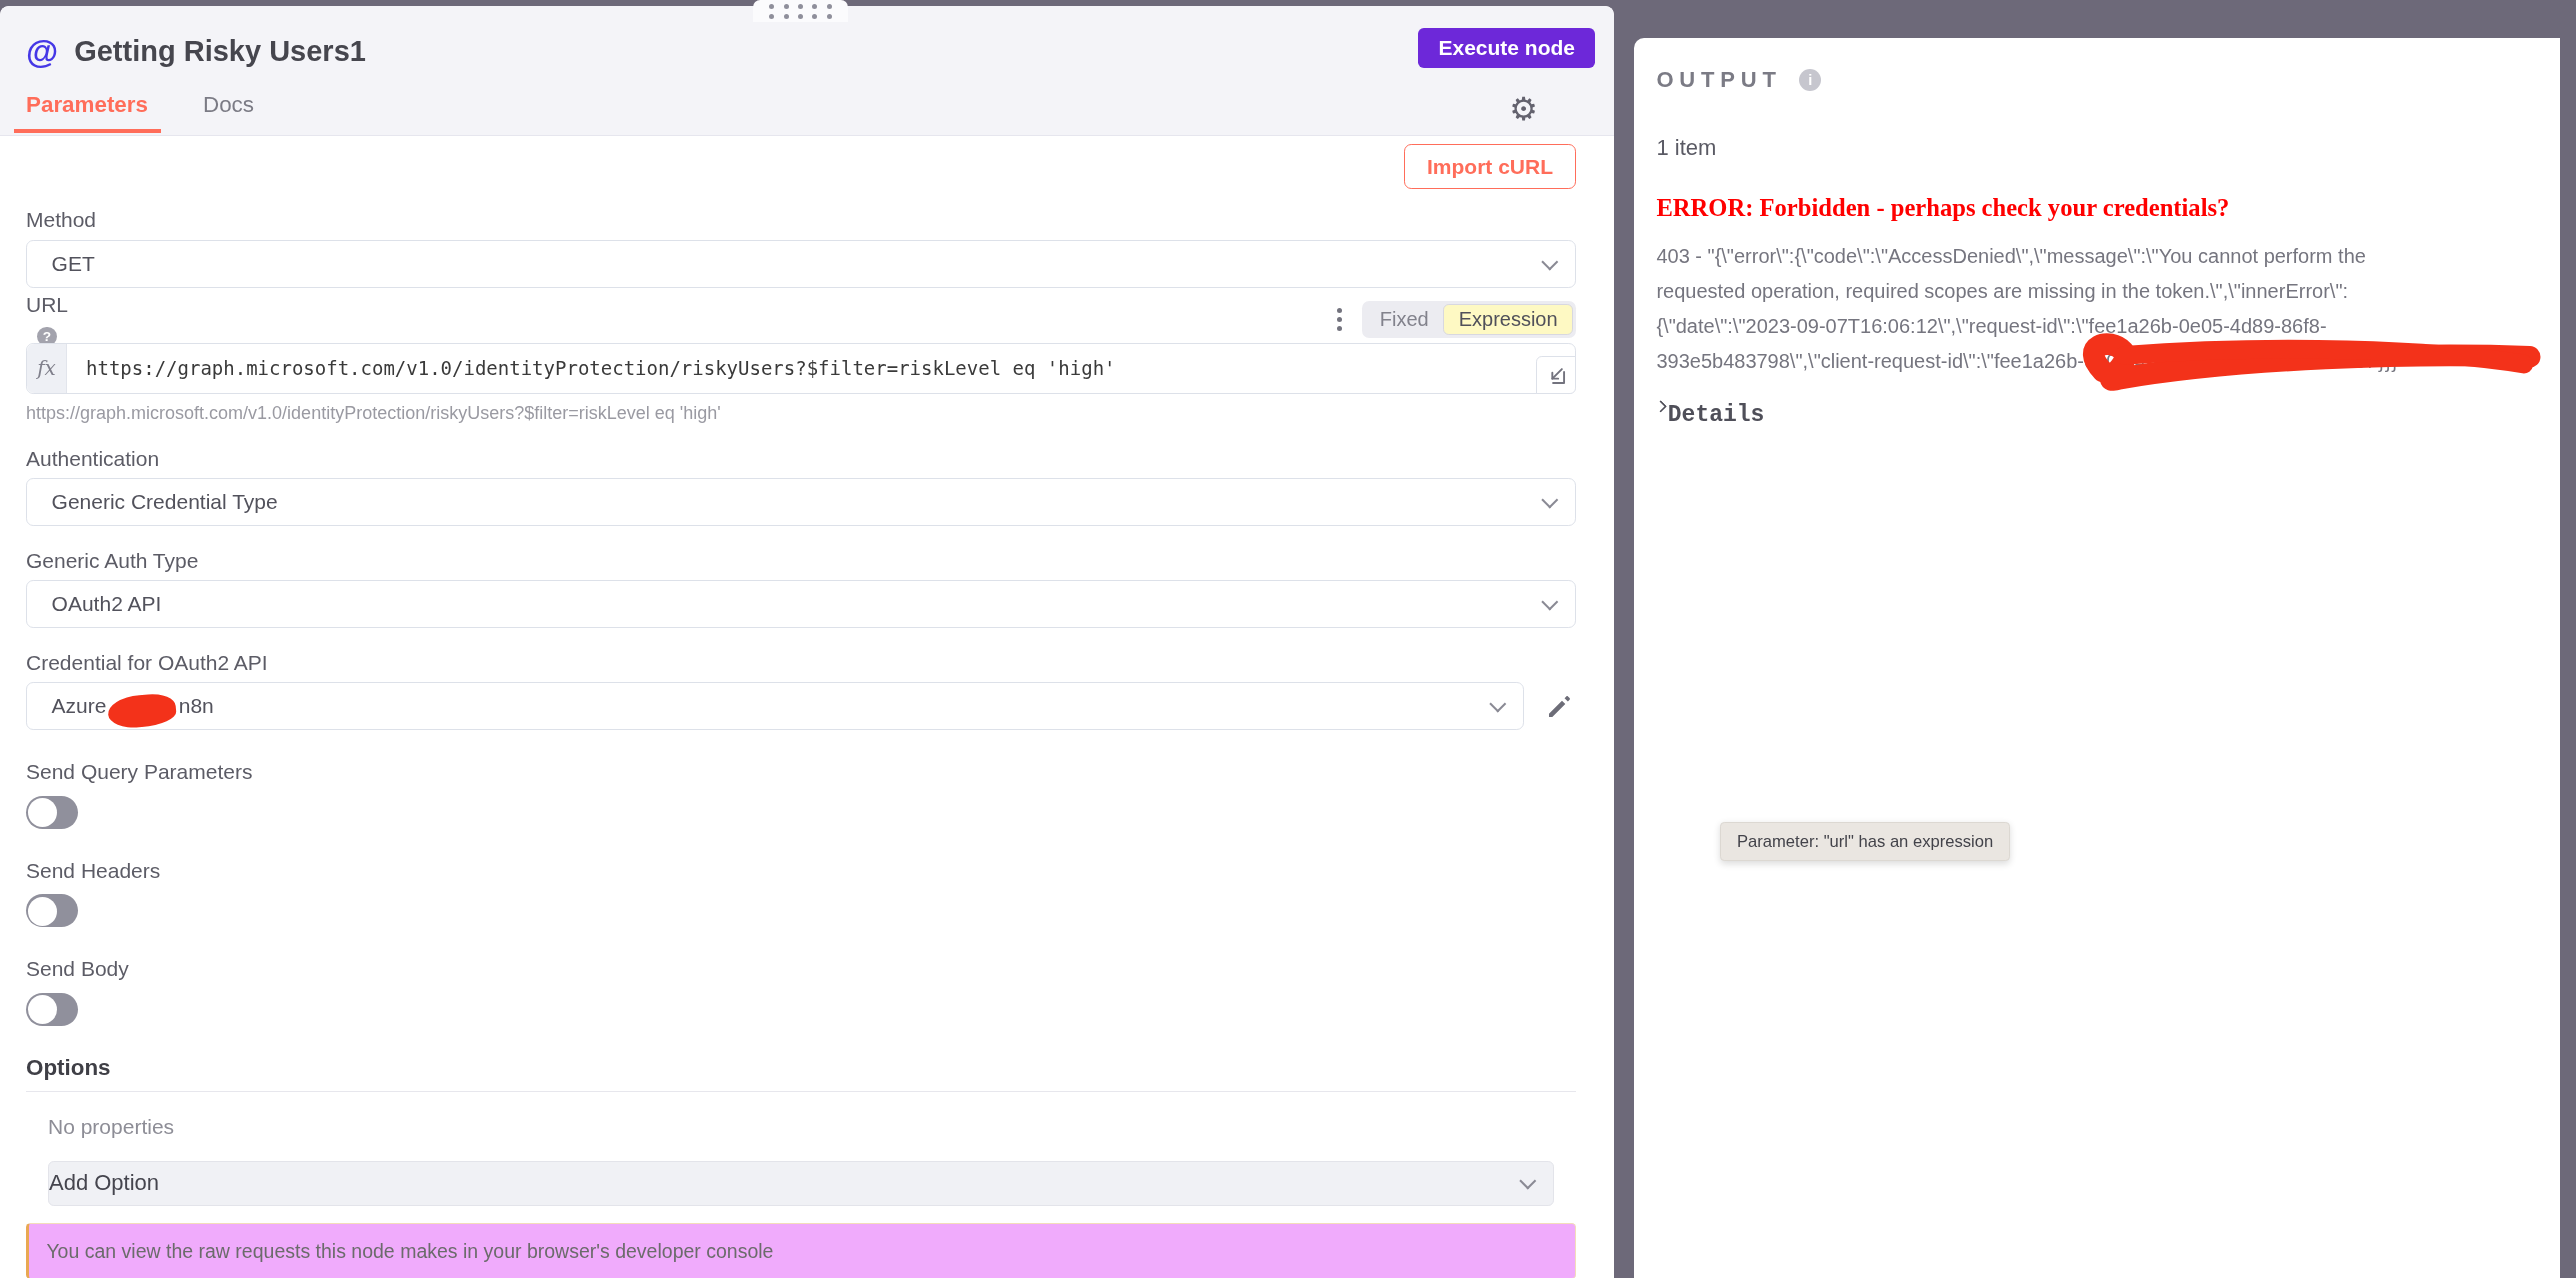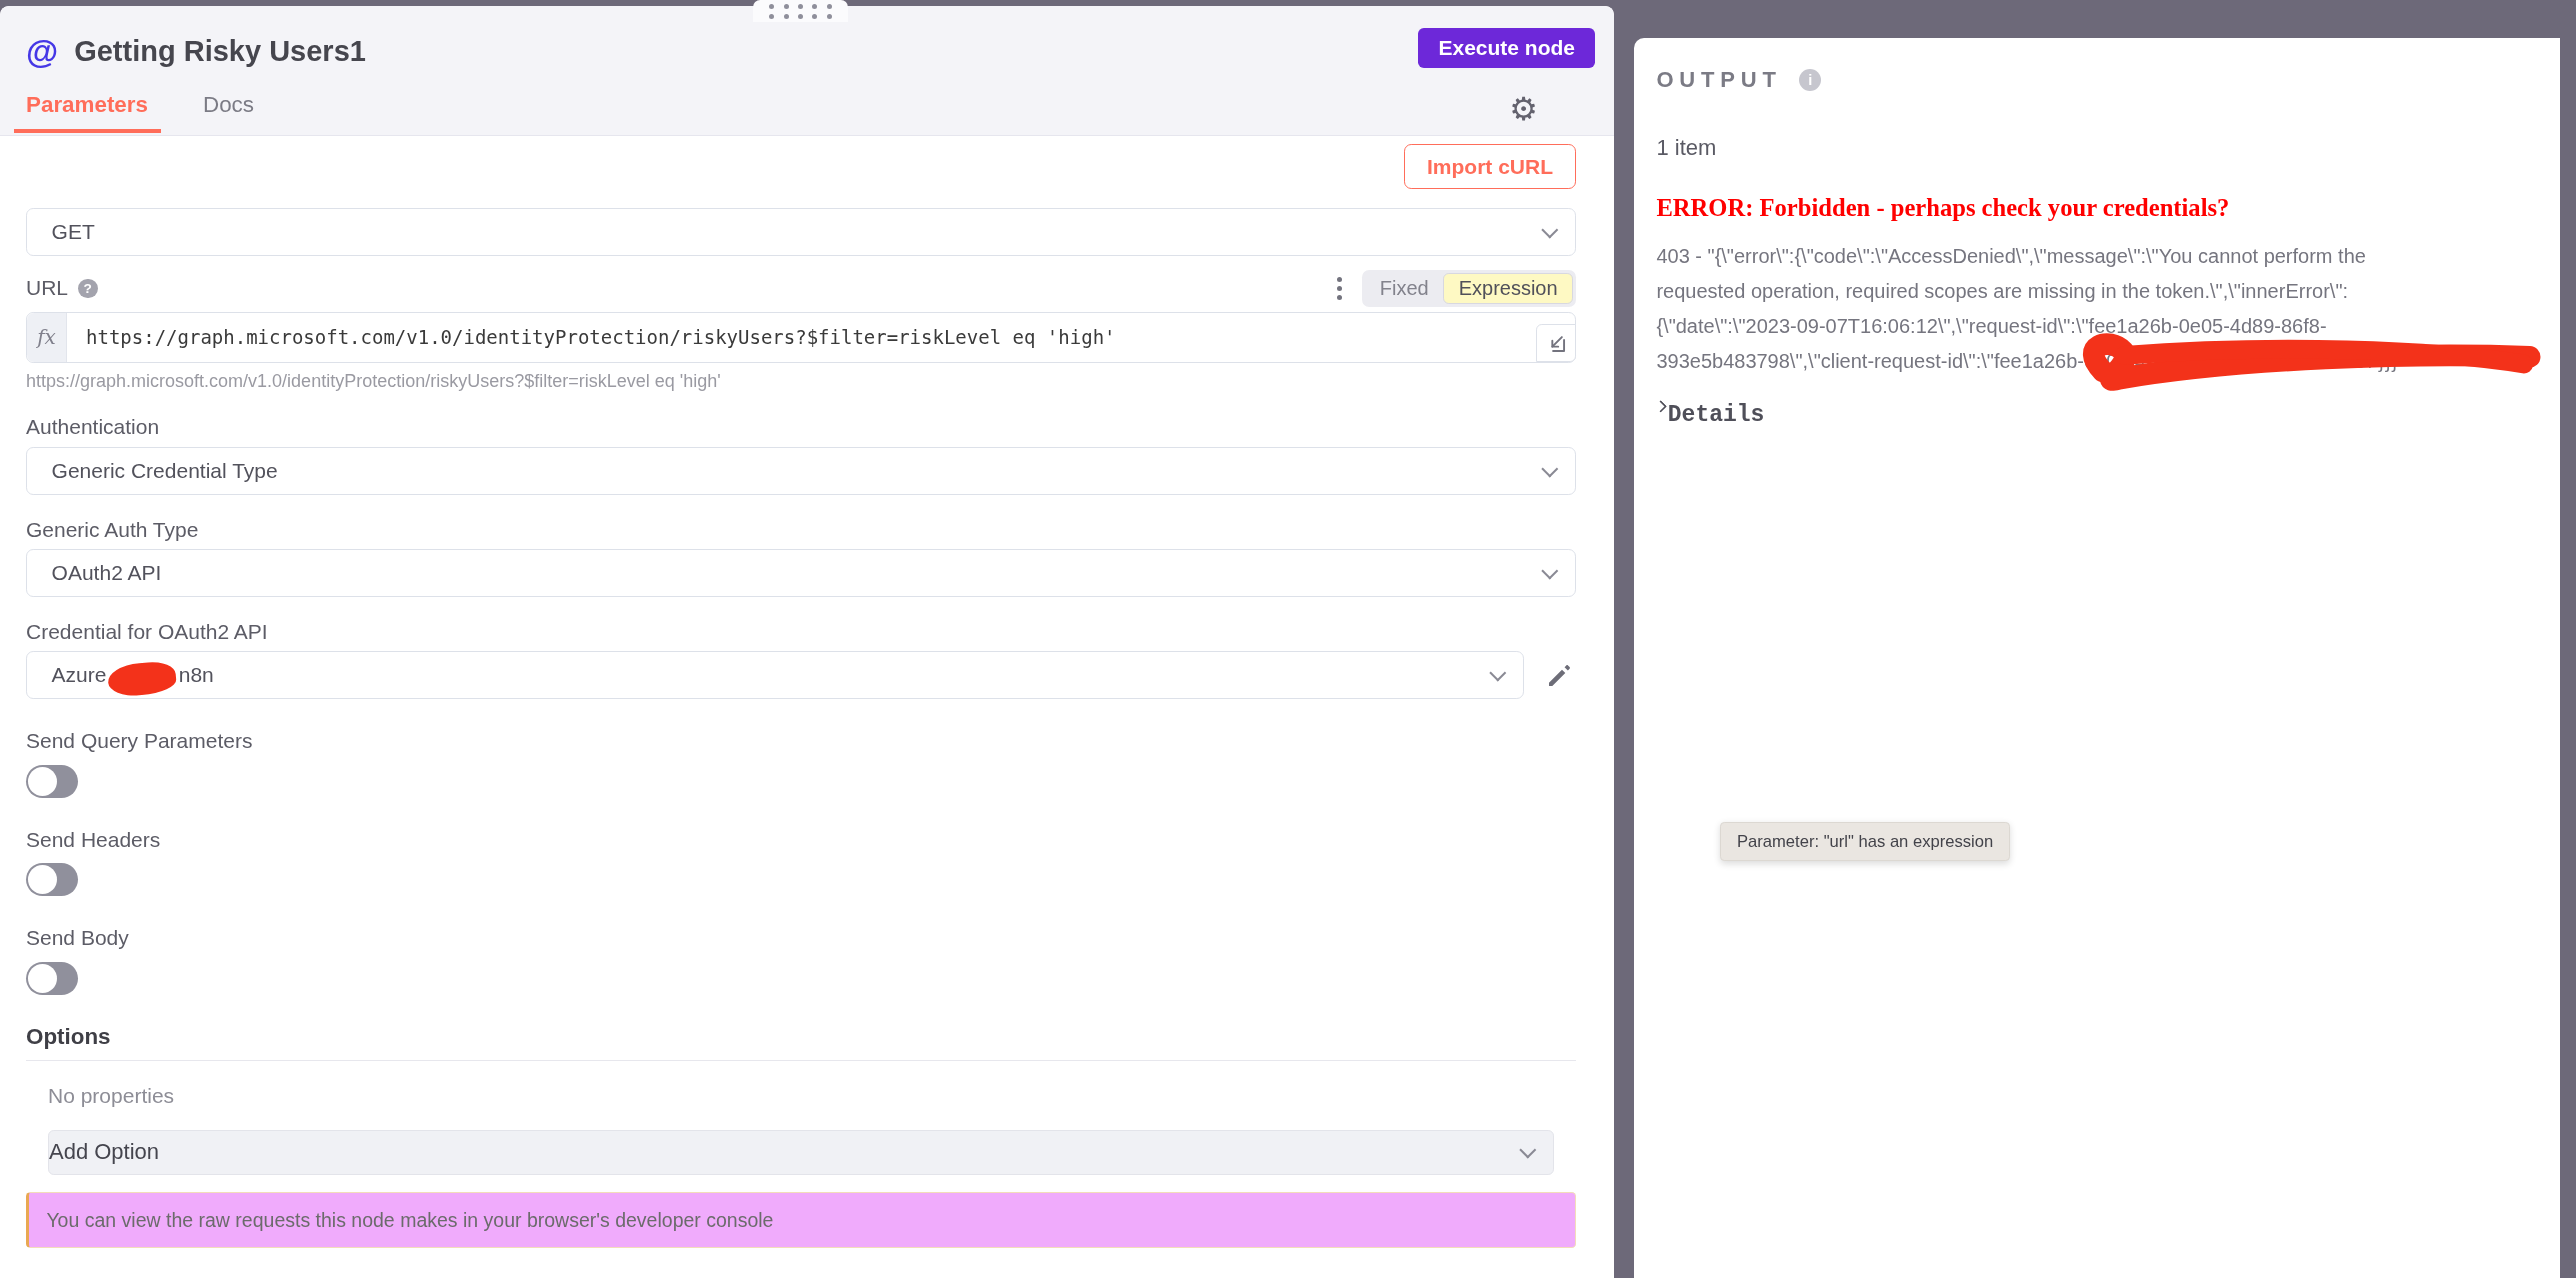--- a/index.html
+++ b/index.html
@@ -45,21 +45,21 @@
     padding:0 43px 0 24.6px; font-size:21px; color:#52525c; cursor:pointer; }
   .chev { position:absolute; right:19px; top:50%; width:11.6px; height:11.6px;
     border-right:2.2px solid #8a8a94; border-bottom:2.2px solid #8a8a94;
     transform:translateY(-70%) rotate(45deg); }
 
   .group-method { margin-top:19px; }
   .group { margin-top:23px; }
 
   
   .url-label-row { display:flex; align-items:center; justify-content:space-between; margin-top:14.5px; height:35px; }
-  .url-label-left { display:flex; align-items:center; gap:10px; }
+  .url-label-left { display:flex; align-items:center; gap:10px;flex-direction:column; }
   .help-circle { width:19.5px; height:19.5px; border-radius:50%; background:#a3a3ad; color:#fff;
     font-size:13.7px; font-weight:700; display:flex; align-items:center; justify-content:center; }
   .url-label-right { display:flex; align-items:center; gap:17.4px; }
   .kebab { display:flex; flex-direction:column; gap:4.3px; padding:2.9px; cursor:pointer; }
   .kebab i { width:5px; height:5px; border-radius:50%; background:#73737e; }
   .mode-switch { background:#ececf1; border-radius:7.2px; padding:2.9px; display:flex; align-items:center; }
   .mode-fixed { font-size:20px; color:#82828c; padding:2.9px 14.5px; cursor:pointer; }
   .mode-expr { font-size:20px; color:#50505a; background:#fef9c3; border:0.7px solid #d8d8e0;
     border-radius:5.8px; padding:2.9px 14.5px; cursor:pointer; }
   .url-input { position:relative; margin-top:5.8px; height:51px; border:0.7px solid #dde1e9;
@@ -157,20 +157,21 @@
       </div>
     </div>
 
     <div class="content">
 
       <div class="import-row">
         <button class="import-btn">Import cURL</button>
       </div>
 
       <div class="group-method">
+        <div class="field-label">Method</div>
         <div class="select-box">
           <span>GET</span>
           <span class="chev"></span>
         </div>
       </div>
 
       <div class="url-label-row">
         <div class="url-label-left">
           <span class="field-label">URL</span>
           <span class="help-circle">?</span>

